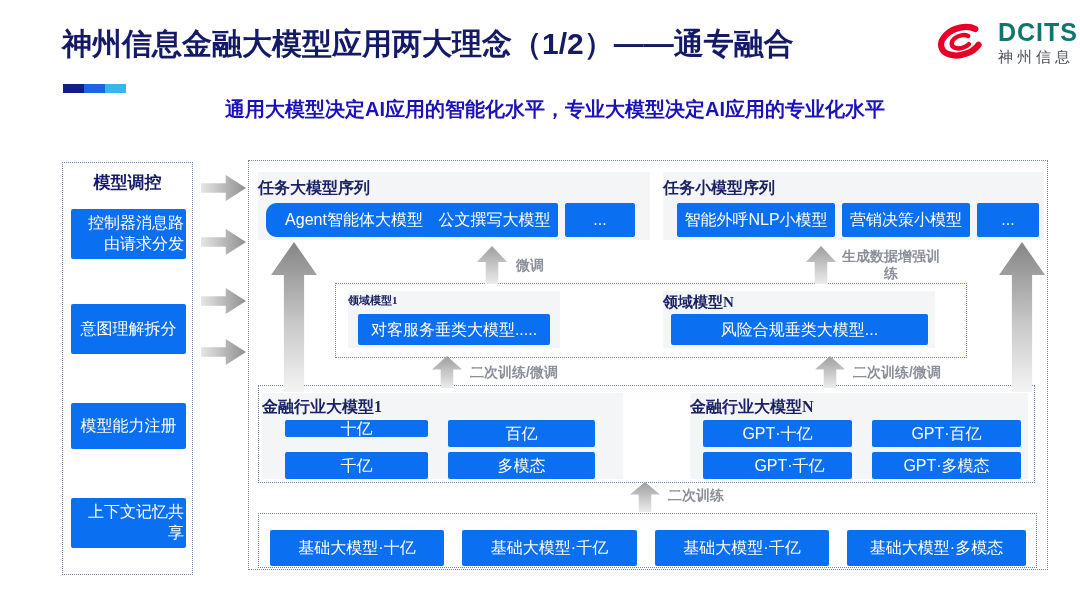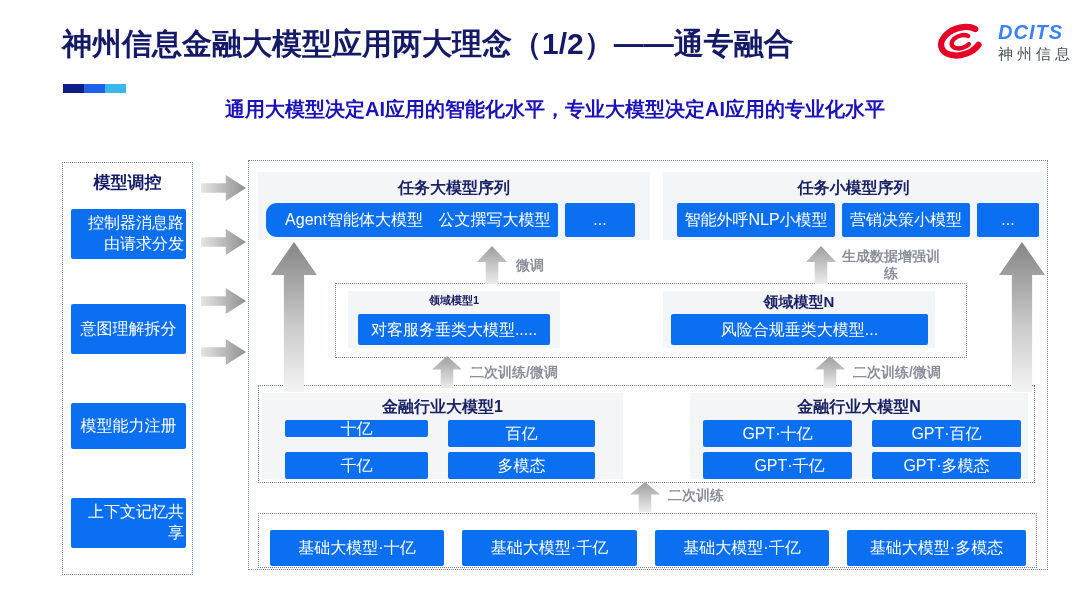--- a/index.html
+++ b/index.html
@@ -4,27 +4,27 @@
 <style>
   html,body{margin:0;padding:0;background:#fff;}
   body{width:1080px;height:608px;position:relative;overflow:hidden;
        font-family:"Liberation Sans","DejaVu Sans",sans-serif;}
   .page-title{position:absolute;left:62px;top:24px;font-size:30px;font-weight:bold;color:#141a66;white-space:nowrap;}
   .grad-bar{position:absolute;left:63px;top:84px;display:flex;height:9px;}
   .grad-bar span{width:21px;height:9px;display:block;}
   .grad-bar .g1{background:#101f85;} .grad-bar .g2{background:#1f62e8;} .grad-bar .g3{background:#39b7e8;}
   .subtitle{position:absolute;left:100px;right:70px;top:96px;text-align:center;font-size:20px;font-weight:bold;color:#1b12b8;}
   .logo{position:absolute;left:932px;top:18px;display:flex;align-items:center;gap:8px;}
-  .logo-brand{font-size:20px;font-weight:bold;font-style:italic;color:#3b82f6;letter-spacing:1px;line-height:1.05;}
+  .logo-brand{font-size:25px;font-weight:bold;color:#0f766e;letter-spacing:1px;line-height:1.05;}
   .logo-cn{font-size:15px;color:#4a4f57;letter-spacing:4px;margin-top:2px;}
   .dotted{position:absolute;border:1.5px dotted #6f7fb2;box-sizing:border-box;background:transparent;}
   .panel{position:absolute;background:#f4f5f7;}
   .btn{position:absolute;background:#0b6ff2;color:#fff;display:flex;align-items:center;justify-content:center;
        text-align:center;font-size:16px;border-radius:2px;box-sizing:border-box;line-height:1.25;}
-  .gtitle{position:absolute;text-align:center;font-weight:bold;color:#1b2264;font-size:16px;}
+  .gtitle{position:absolute;font-weight:bold;color:#1b2264;font-size:16px;font-family:Liberation Serif, serif;}
   .alabel{position:absolute;color:#8b8f99;font-weight:bold;font-size:14px;line-height:1.2;}
   .arrow-right{position:absolute;background:linear-gradient(90deg,#e6e6e6,#8f8f8f);
        clip-path:polygon(0 32%,55% 32%,55% 0,100% 50%,55% 100%,55% 68%,0 68%);}
   .arrow-up{position:absolute;background:linear-gradient(180deg,#9e9e9e,#ececec);
        clip-path:polygon(50% 0,100% 42%,71% 42%,71% 100%,29% 100%,29% 42%,0 42%);}
   .arrow-tall{position:absolute;background:linear-gradient(180deg,#858585 0%,#c9c9c9 55%,#f4f4f4 100%);
        clip-path:polygon(50% 0,100% 22%,72% 22%,72% 100%,28% 100%,28% 22%,0 22%);}
   .sidebar{position:absolute;left:62px;top:162px;width:131px;height:413px;border:1.5px dotted #6f7fb2;box-sizing:border-box;background:#fff;}
   .sb-title{position:absolute;left:0;right:0;top:8px;text-align:center;font-size:17px;font-weight:bold;color:#141a66;}
   .sb-btn{position:absolute;left:8px;width:115px;background:#0b6ff2;color:#fff;display:flex;align-items:center;justify-content:center;

